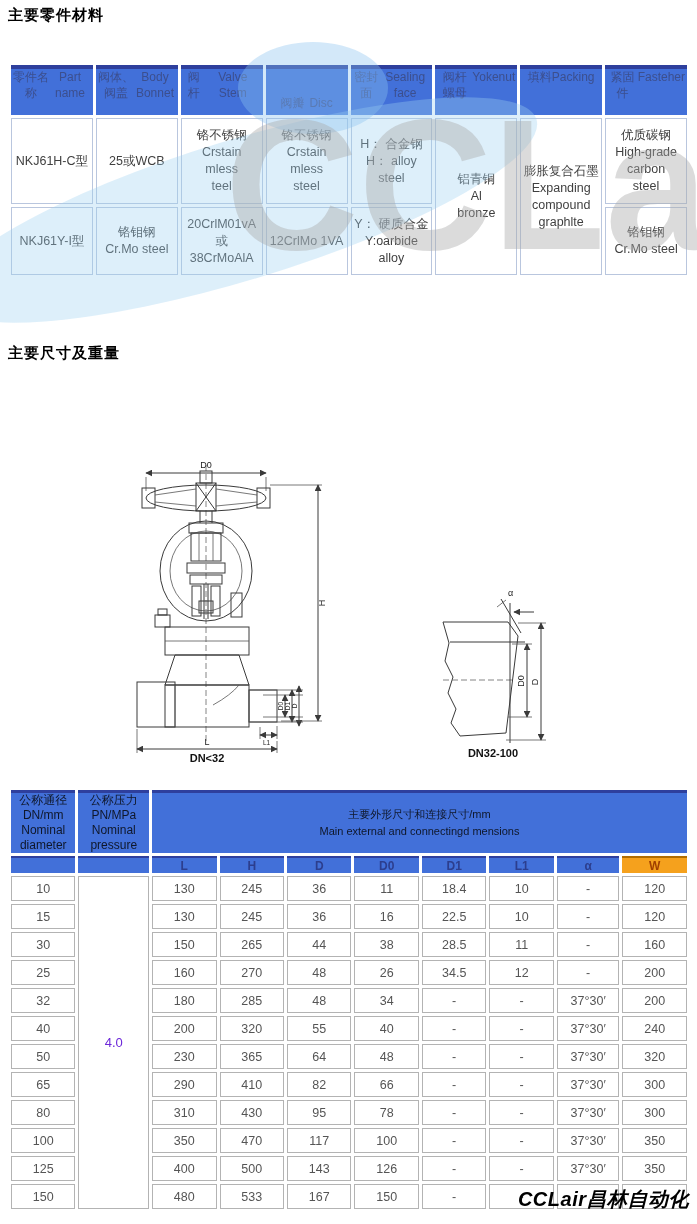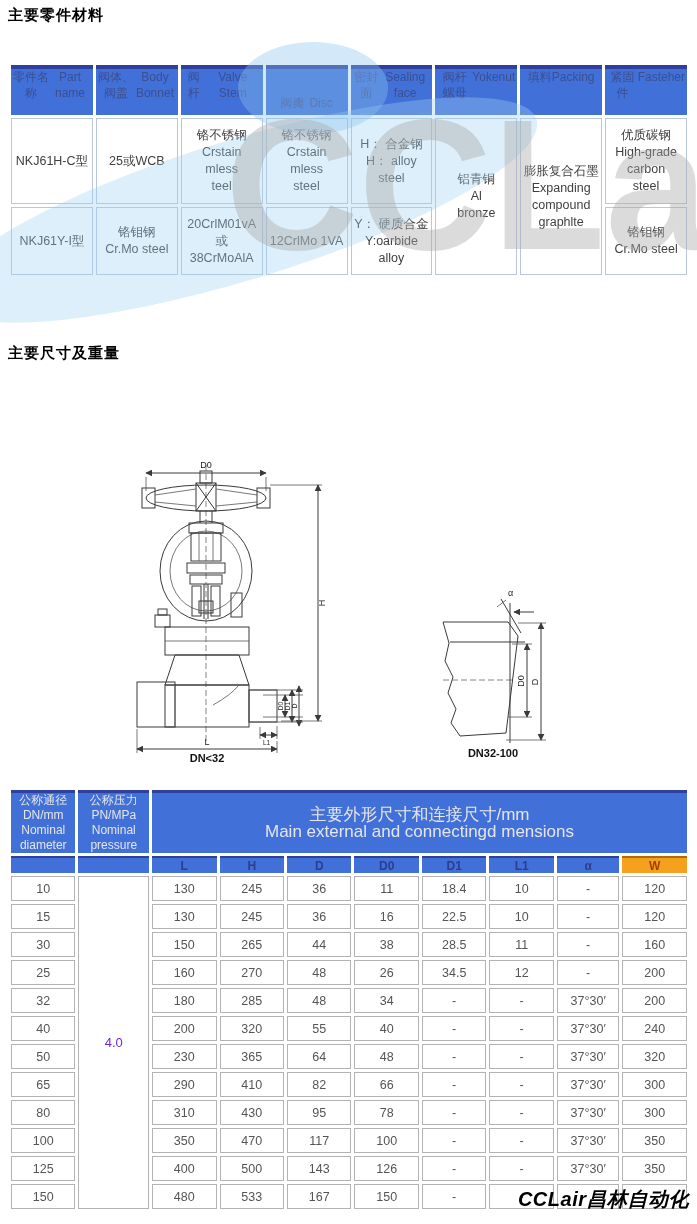--- a/index.html
+++ b/index.html
@@ -39,24 +39,24 @@
   table.mat th .hwrap { display:flex; flex-direction:row; justify-content:center; height:100%; line-height:16px; }
   table.mat th.disc-h .hwrap { flex-direction:row; align-items:flex-end; justify-content:center; gap:5px; padding-bottom:4px; }
   table.mat td { background:#fff; border:1px solid #b9c6de; font-size:12.5px; color:#3f3f3f;
                  text-align:center; vertical-align:middle; white-space:pre-line; line-height:17px; padding:2px; }
   tr.mat-r1 td { height:86px; }
   tr.mat-r2 td { height:68px; }
 
   
   table.dims { position:absolute; left:8px; top:787px; width:682px; z-index:2;
                border-collapse:separate; border-spacing:3px; table-layout:fixed; }
-  table.dims th { background:#4270d9; color:#e5e5e5; font-weight:normal; font-size:12px;
+  table.dims th { background:#4270d9; color:#0f172a; font-weight:normal; font-size:12px;
                   text-align:center; vertical-align:middle; border-top:3px solid #2e3f9d; padding:0; }
   table.dims th.tall { height:62px; white-space:pre-line; line-height:15px; }
-  table.dims th.span-h { white-space:pre-line; line-height:17px; font-size:17px;margin-top:20px; }
+  table.dims th.span-h { white-space:pre-line; line-height:17px; font-size:11px;margin-top:20px; }
   table.dims th.sub { height:17px; font-weight:bold; color:#2c3e8e; border-top:2px solid #2e3f9d; }
   table.dims th.sub-w { background:#f5a11d; color:#a04000; border-top:2px solid #b06c00; }
   table.dims th.blank { height:17px; border-top:2px solid #2e3f9d; }
   table.dims td { background:#fff; border:1px solid #b3b3b3; text-align:center; vertical-align:middle;
                   font-size:12.5px; color:#555; height:25px; padding:0; }
   table.dims td.pn-cell { vertical-align:middle; font-size:13px; color:#6d28d9; }
 
   
   .draw { position:absolute; z-index:2; }
   .draw-left { left:113px; top:443px; }

